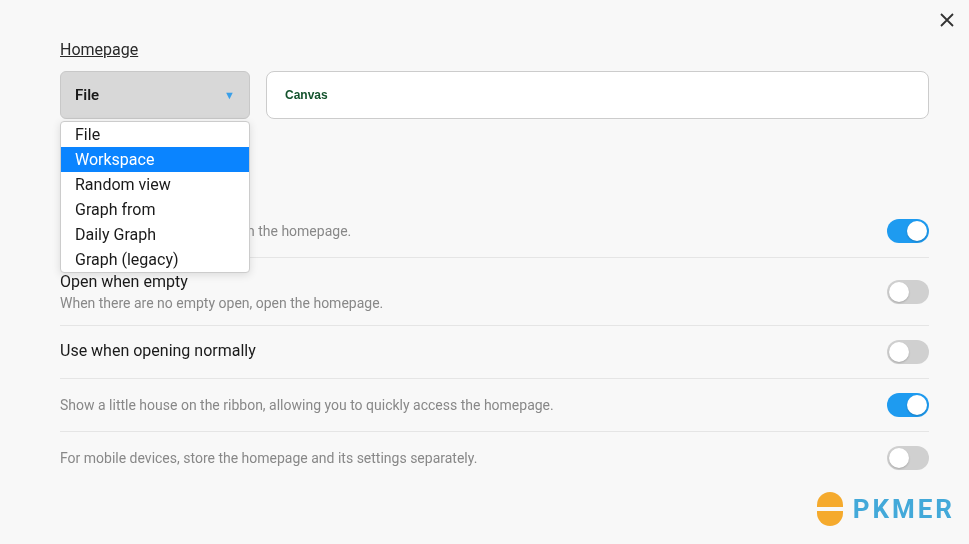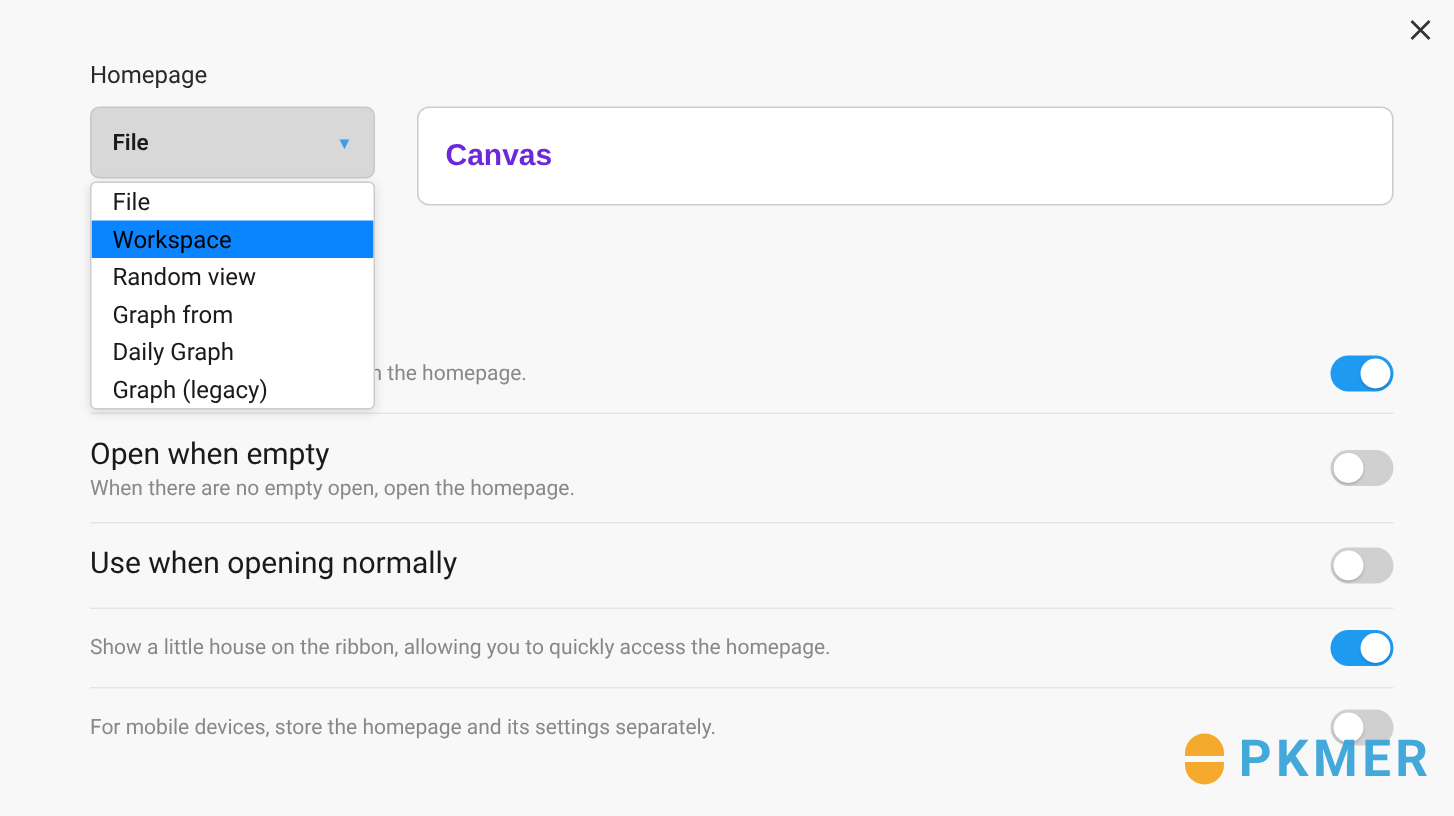--- a/index.html
+++ b/index.html
@@ -36,24 +36,25 @@
       left: 60px;
       top: 40px;
       right: 40px;
       bottom: 0;
       background: transparent;
     }
     .section-label {
       font-size: 16px;
       color: #2a2a2a;
       margin-bottom: 12px;
+      text-decoration: underline;
     }
     .row-controls {
       display: flex;
-      gap: 28px;
+      gap: 16px;
       margin-bottom: 8px;
       position: relative;
     }
     .dropdown-select {
       width: 190px;
       height: 48px;
       background: #d8d8d8;
       border: 1px solid #c8c8c8;
       border-radius: 6px;
       padding: 0 14px;
@@ -63,28 +64,28 @@
       cursor: pointer;
       font-weight: 600;
       font-size: 15px;
     }
     .dropdown-arrow {
       color: #3a9fe8;
       font-size: 11px;
     }
     .text-input {
       flex: 1;
-      height: 66px;
+      height: 48px;
       border: 1.5px solid #ccc;
       border-radius: 8px;
       padding: 0 18px;
-      font-size: 20px;
+      font-size: 12px;
       font-weight: 600;
       background: #fff;
-      color: #6d28d9;
+      color: #14532d;
     }
     .dropdown-menu {
       position: absolute;
       top: 50px;
       left: 0;
       width: 190px;
       background: #fff;
       border: 1px solid #ccc;
       border-radius: 4px;
       box-shadow: 0 2px 8px rgba(0,0,0,0.12);
@@ -92,36 +93,36 @@
       overflow: hidden;
     }
     .dropdown-item {
       padding: 3px 14px;
       font-size: 16px;
       cursor: pointer;
       color: #1a1a1a;
     }
     .dropdown-item.selected {
       background: #0a84ff;
-      color: #000000;
+      color: #ffffff;
     }
     .settings-list {
       margin-top: 100px;
     }
     .setting-row {
       display: flex;
       justify-content: space-between;
       align-items: center;
       padding: 14px 0;
       border-top: 1px solid #e5e5e5;
     }
     .setting-row:first-child { border-top: none; padding-top: 0; }
     .setting-text { flex: 1; }
     .setting-title {
-      font-size: 20px;
+      font-size: 16px;
       color: #1a1a1a;
       margin-bottom: 4px;
     }
     .setting-desc {
       font-size: 14px;
       color: #888;
     }
     .toggle {
       width: 42px;
       height: 24px;
@@ -167,21 +168,21 @@
       border-radius: 15px 15px 0 0;
     }
     .watermark-icon::after {
       content: "";
       position: absolute;
       bottom: 0; left: 4px; right: 4px; height: 15px;
       background: #f5a623;
       border-radius: 0 0 15px 15px;
     }
     .watermark-text {
-      font-size: 34px;
+      font-size: 26px;
       font-weight: 700;
       letter-spacing: 3px;
       color: #3aa5d8;
     }
   </style>
 </head>
 <body>
 
 <div class="backdrop"></div>
 

